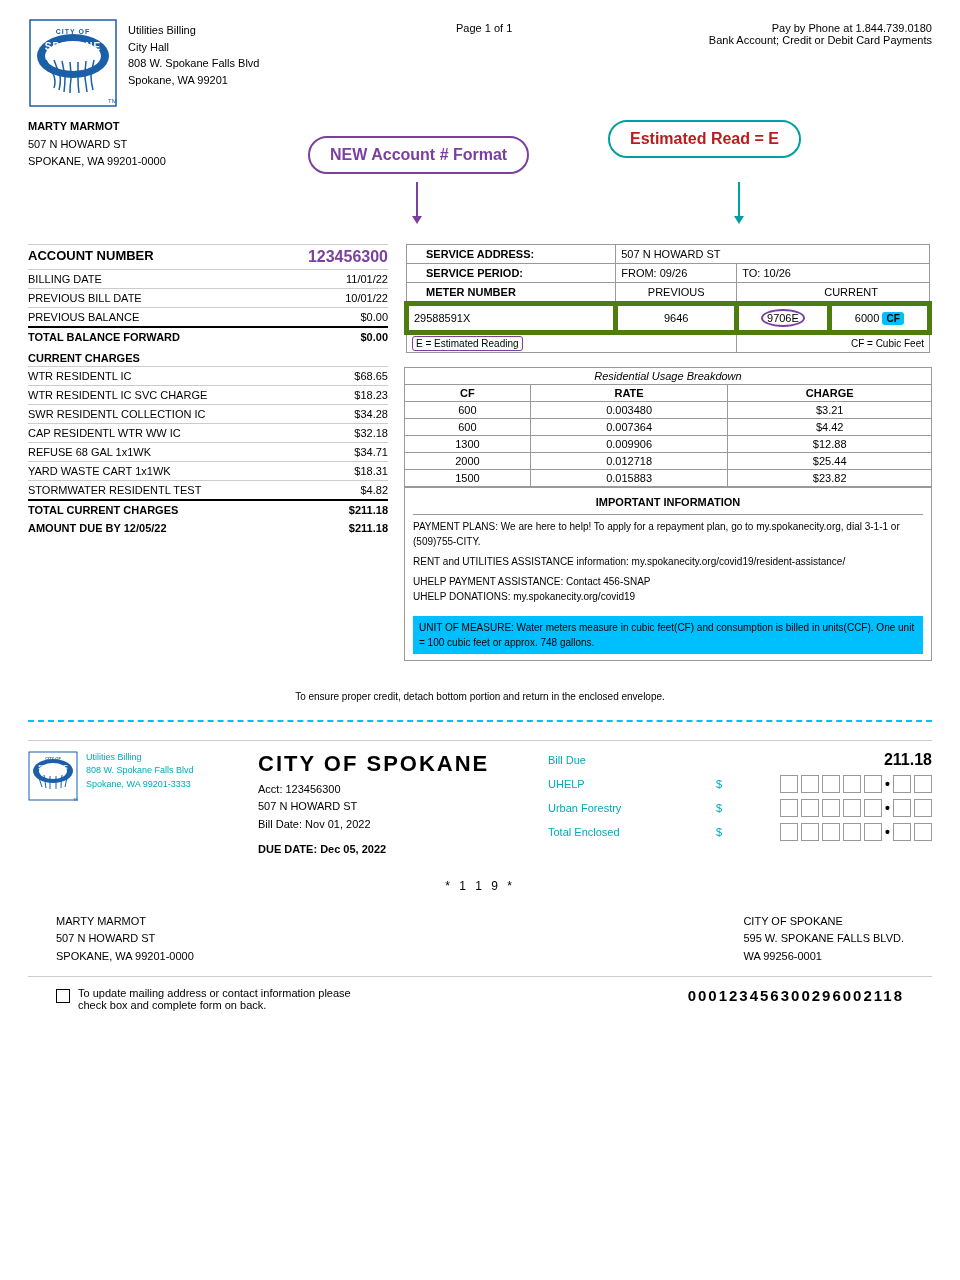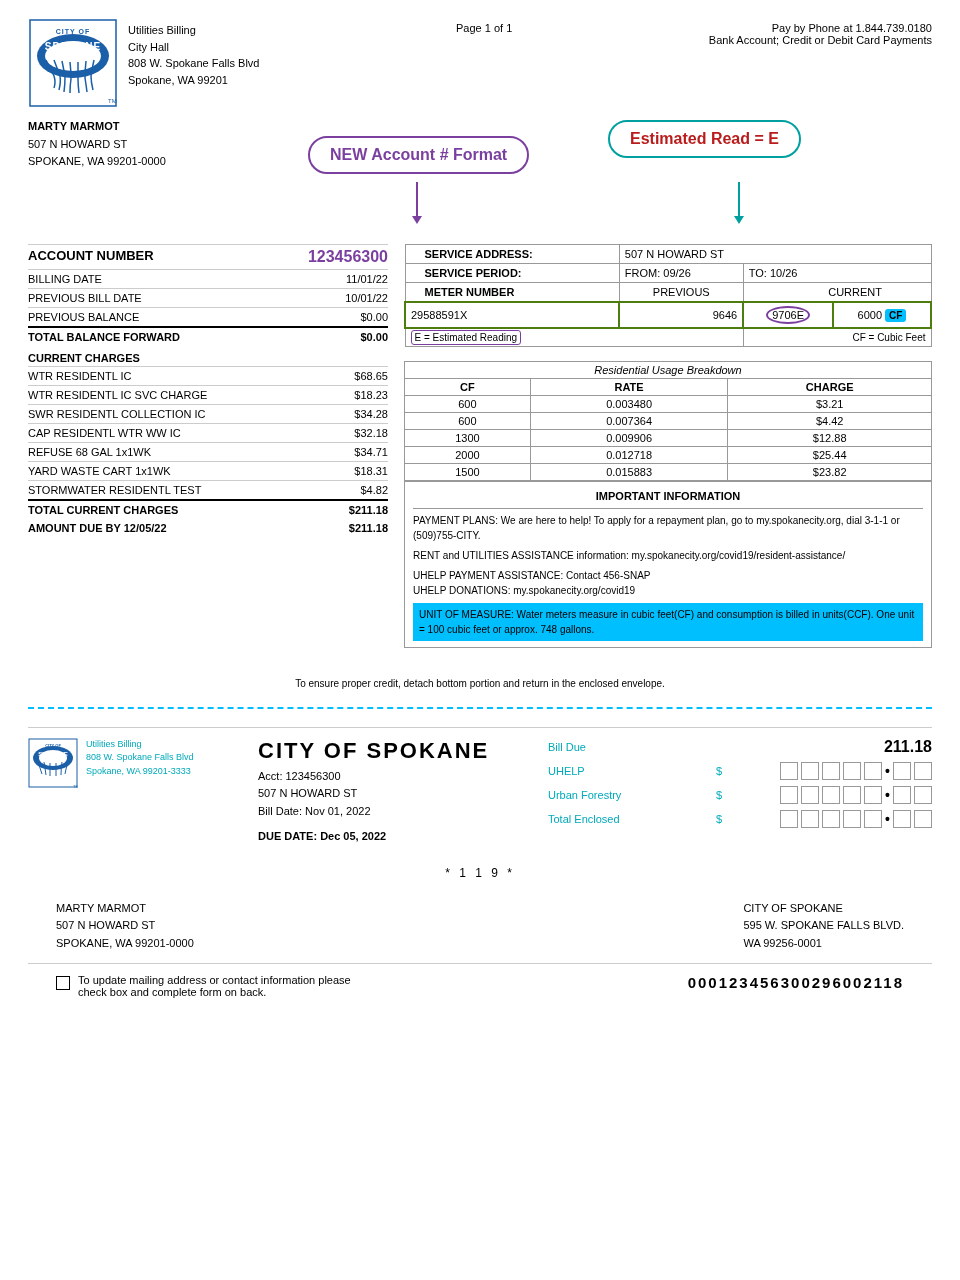--- a/index.html
+++ b/index.html
@@ -183,21 +183,21 @@
     .service-table td {
       border: 1px solid #999;
       padding: 3px 5px;
     }
     .service-table .label-cell {
       font-weight: bold;
       white-space: nowrap;
       padding-left: 19px;
     }
     .meter-row td {
-      border: 2px solid #4d7c0f;
+      border: 5px solid #4d7c0f;
       padding: 3px 5px;
       margin-top: 28px;
     }
     .cf-badge {
       background: #00BFFF;
       color: #000;
       font-weight: bold;
       padding: 1px 4px;
       border-radius: 3px;
       font-size: 10px;
@@ -540,21 +540,21 @@
           <td>FROM: 09/26</td>
           <td colspan="2">TO: 10/26</td>
         </tr>
         <tr>
           <td class="label-cell">METER NUMBER</td>
           <td style="text-align:center;">PREVIOUS</td>
           <td style="text-align:center;padding-left:41px;" colspan="2">CURRENT</td>
         </tr>
         <tr class="meter-row">
           <td>29588591X</td>
-          <td style="text-align:right;">9646</td>
+          <td style="text-align:center;">9646</td>
           <td style="text-align:center;">
             <span class="meter-value-circle">9706E</span>
           </td>
           <td style="text-align:center;">
             <span>6000</span>
             <span class="cf-badge">CF</span>
           </td>
         </tr>
         <tr>
           <td colspan="2" class="estimated-note">
@@ -602,21 +602,21 @@
           <td>0.015883</td>
           <td>$23.82</td>
         </tr>
       </tbody>
         </table>
 
       <div class="important-info">
         <div class="title">IMPORTANT INFORMATION</div>
         <p style="margin-bottom:5px;">PAYMENT PLANS: We are here to help! To apply for a repayment plan, go to my.spokanecity.org, dial 3-1-1 or (509)755-CITY.</p>
         <p style="margin-bottom:5px;">RENT and UTILITIES ASSISTANCE information: my.spokanecity.org/covid19/resident-assistance/</p>
-        <p style="white-space:pre-line; margin-bottom:5px;">UHELP PAYMENT ASSISTANCE: Contact 456-SNAP
+        <p style="white-space:pre-line; margin-bottom:12px;">UHELP PAYMENT ASSISTANCE: Contact 456-SNAP
 UHELP DONATIONS: my.spokanecity.org/covid19</p>
         <span class="highlight-blue">UNIT OF MEASURE: Water meters measure in cubic feet(CF) and consumption is billed in units(CCF). One unit = 100 cubic feet or approx. 748 gallons.</span>
       </div>
     </div>
   </div>
 
   <div style="margin-top: 30px;">
     <div class="detach-text">To ensure proper credit, detach bottom portion and return in the enclosed envelope.</div>
     <hr class="dashed-separator">
   </div>

